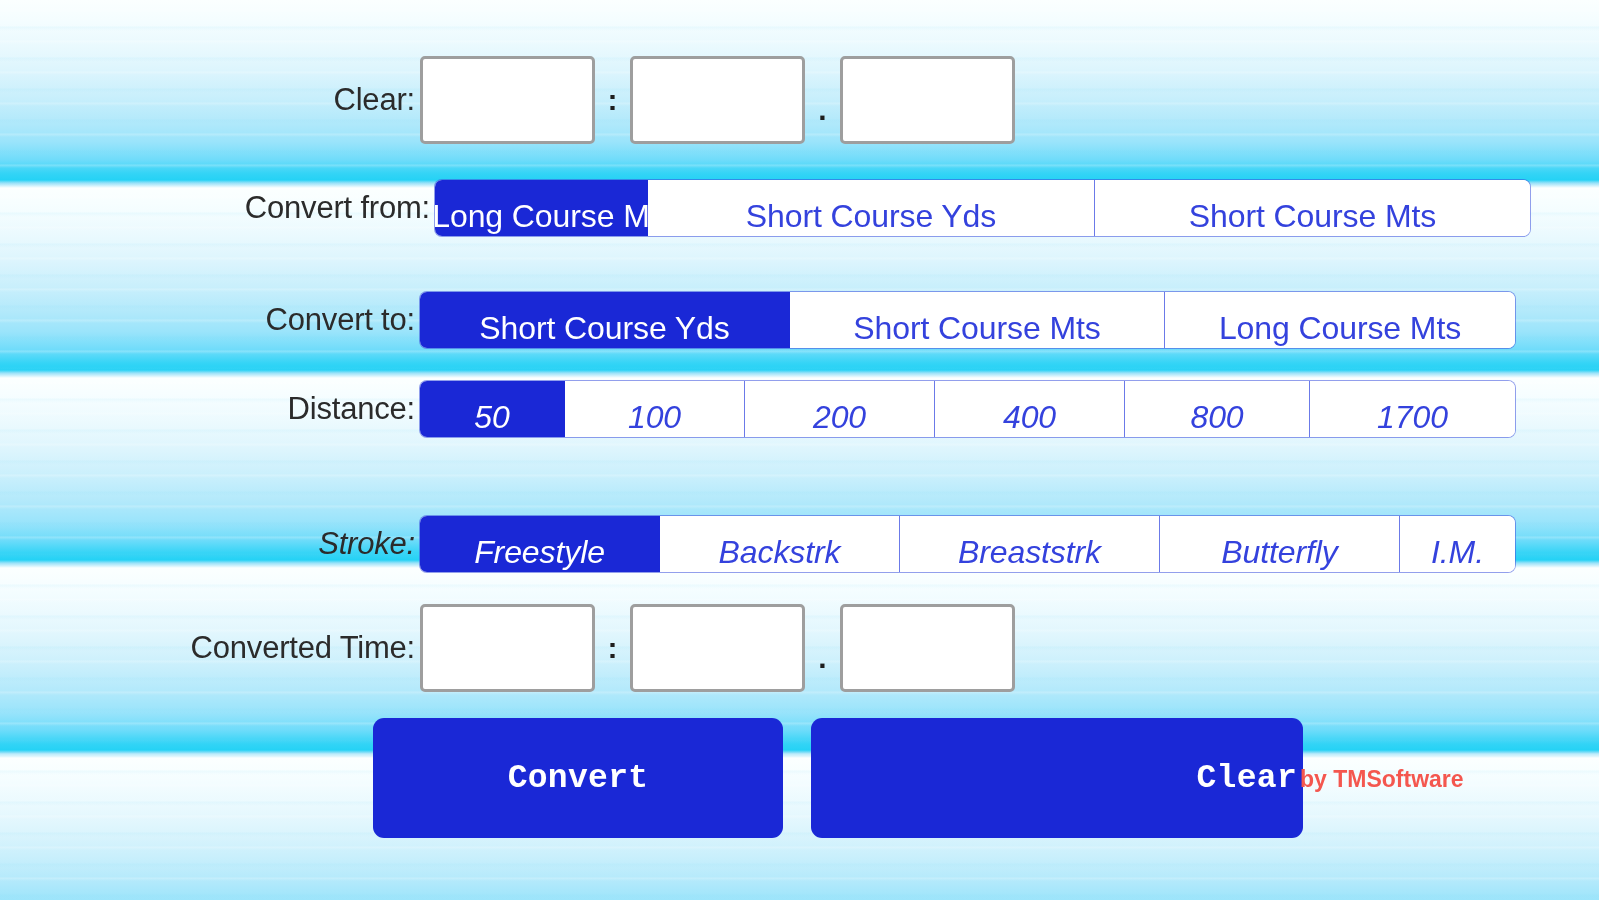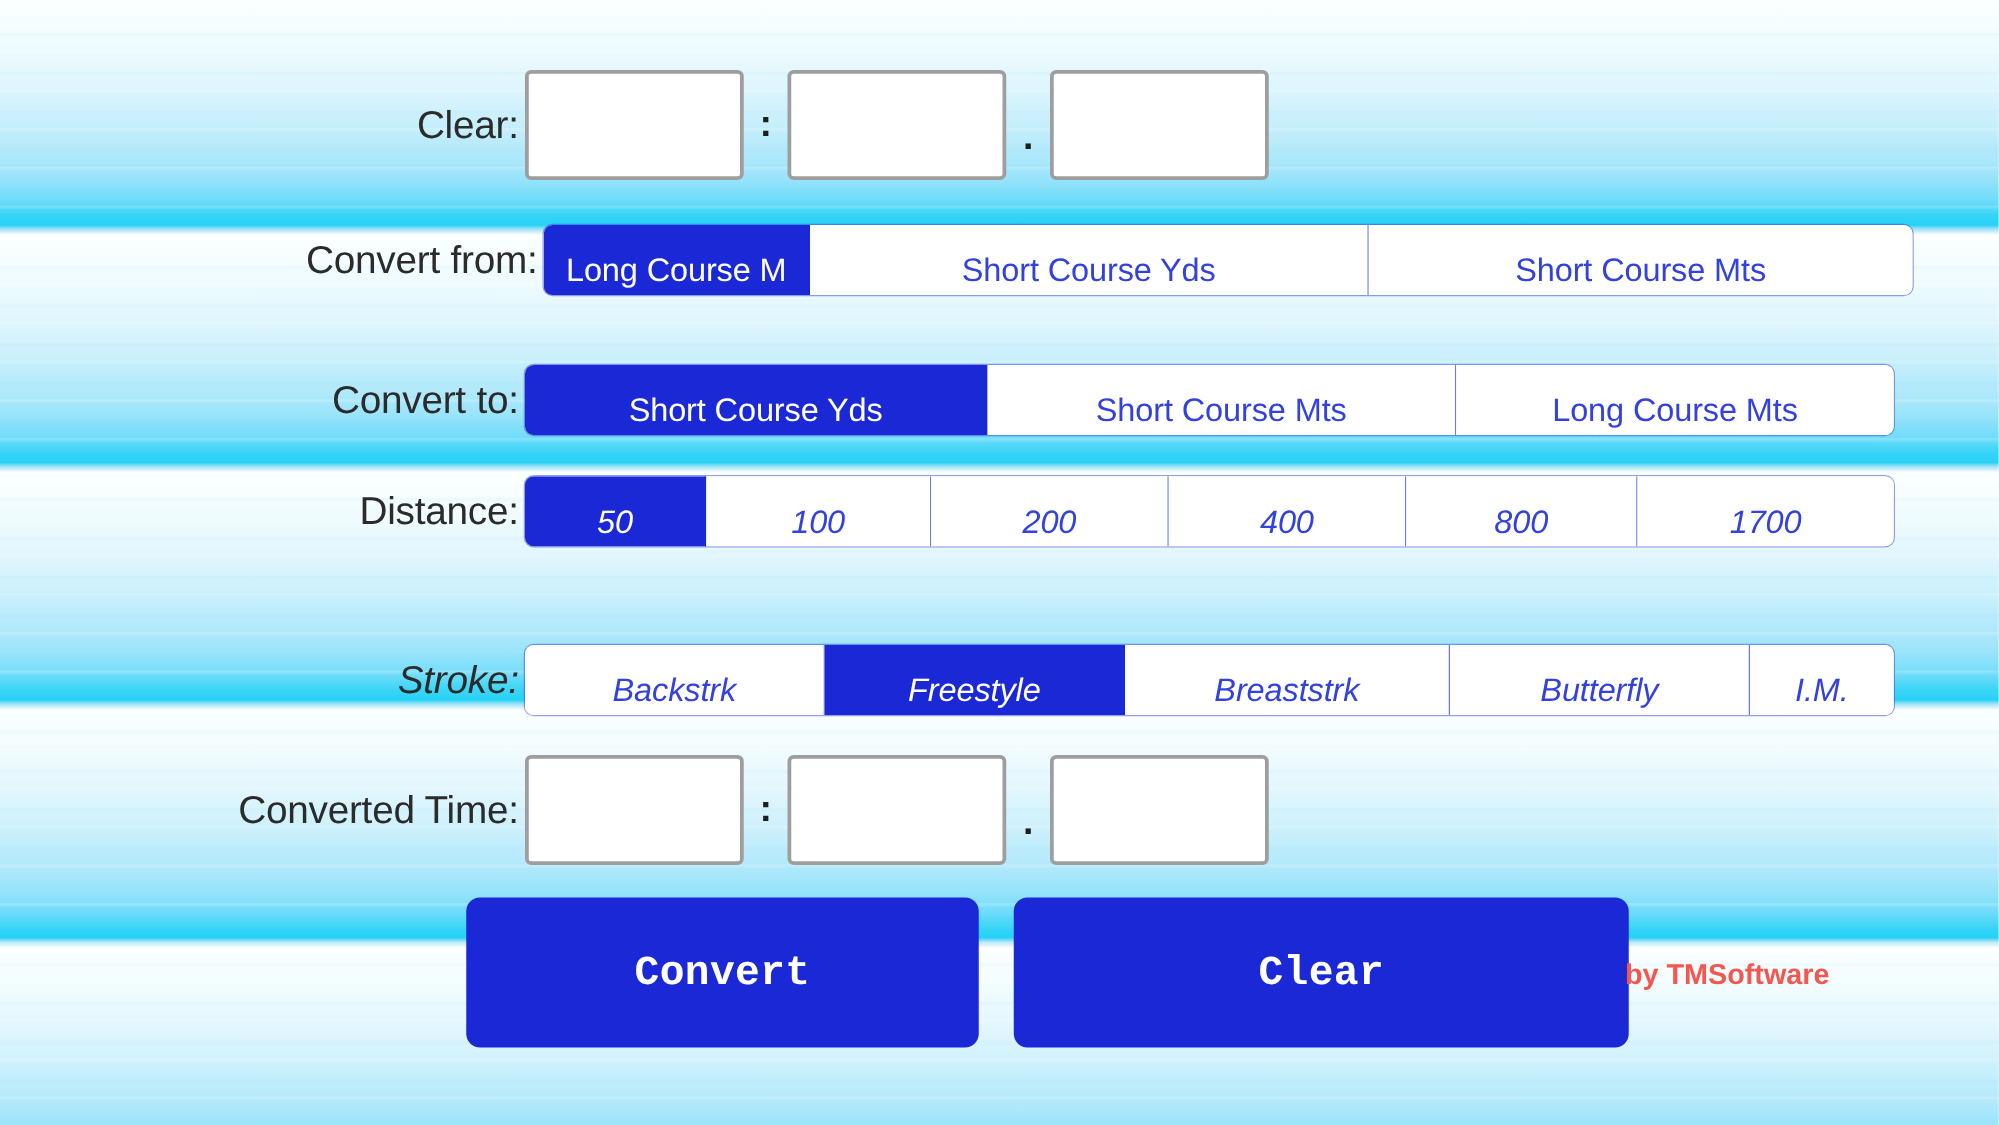--- a/index.html
+++ b/index.html
@@ -127,21 +127,21 @@
   }
   .seg-item {
     display: flex;
     align-items: center;
     justify-content: center;
     box-sizing: border-box;
     height: 72px;
     border-right: 1.5px solid #6b7ae8;
     background: #ffffff;
     color: #3442dd;
-    font-size: 26px;
+    font-size: 32px;
     font-weight: 400;
     letter-spacing: -0.1px;
     white-space: nowrap;
     padding: 0 6px;
   }
   .seg-item:last-child { border-right: none; }
   .seg-item.selected {
     background: #1a28d6;
     color: #ffffff;
     border-right-color: #1a28d6;
@@ -213,37 +213,37 @@
       <div class="seg-item" style="width:190px;">200</div>
       <div class="seg-item" style="width:190px;">400</div>
       <div class="seg-item" style="width:185px;">800</div>
       <div class="seg-item" style="width:205px;">1700</div>
     </div>
   </div>
 
   <div class="row" style="top:516px; height:56px;font-style:italic;">
     <div class="row-label">Stroke:</div>
     <div class="seg" style="width:1095px;">
+      <div class="seg-item selected" style="width:240px;">Freestyle</div>
       <div class="seg-item" style="width:240px;">Backstrk</div>
-      <div class="seg-item selected" style="width:240px;">Freestyle</div>
       <div class="seg-item" style="width:260px;">Breaststrk</div>
       <div class="seg-item" style="width:240px;">Butterfly</div>
       <div class="seg-item" style="width:115px;">I.M.</div>
     </div>
   </div>
 
   <div class="row" style="top:604px; height:88px;">
     <div class="row-label">Converted Time:</div>
     <div class="time-fields">
       <input class="time-box" type="text" placeholder="" style="">
       <span class="time-sep">:</span>
       <input class="time-box" type="text" placeholder="" style="">
       <span class="time-sep dot">.</span>
       <input class="time-box" type="text" placeholder="" style="">
     </div>
   </div>
 
   <button class="btn" style="position:absolute; left:373px; top:718px; width:410px;">Convert</button>
-  <button class="btn" style="position:absolute; left:811px; top:718px; width:492px;">Clear</button>
+  <button class="btn" style="position:absolute; left:811px; top:718px; width:492px;text-align:right;">Clear</button>
 
   <div id="credit" style="left:1300px; top:766px;">by TMSoftware</div>
 
 </div>
 
 </body></html>

